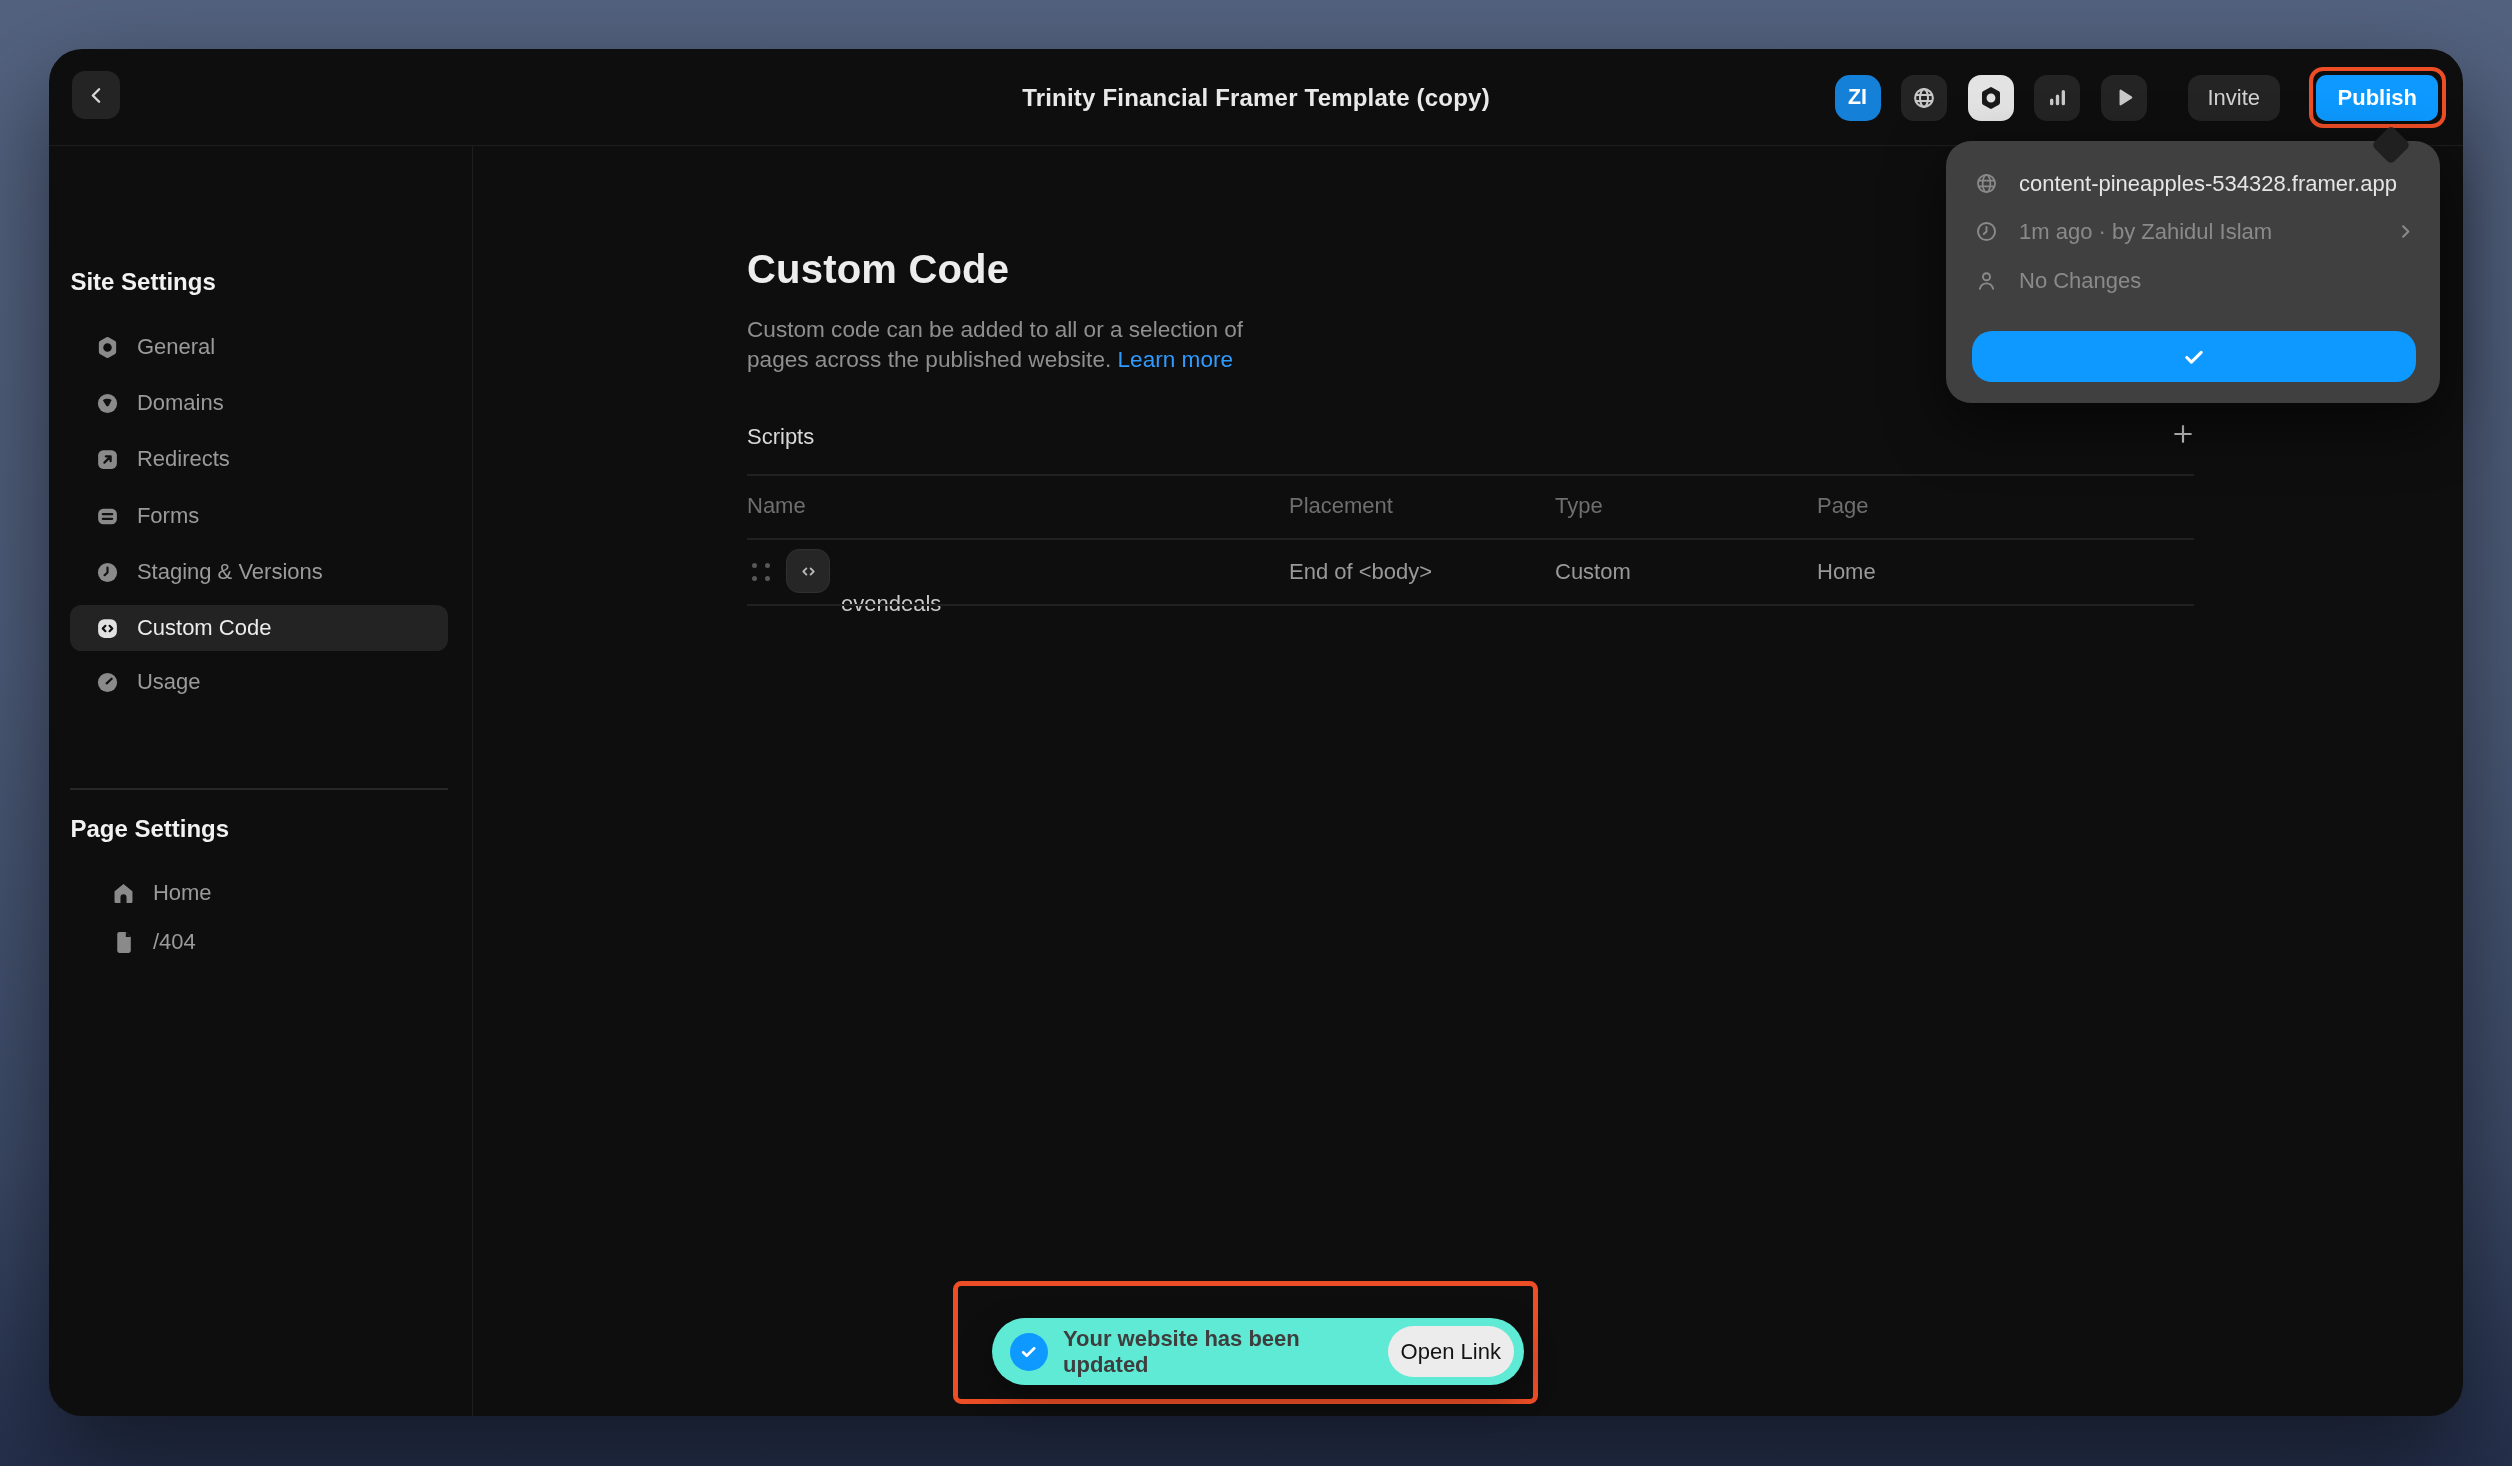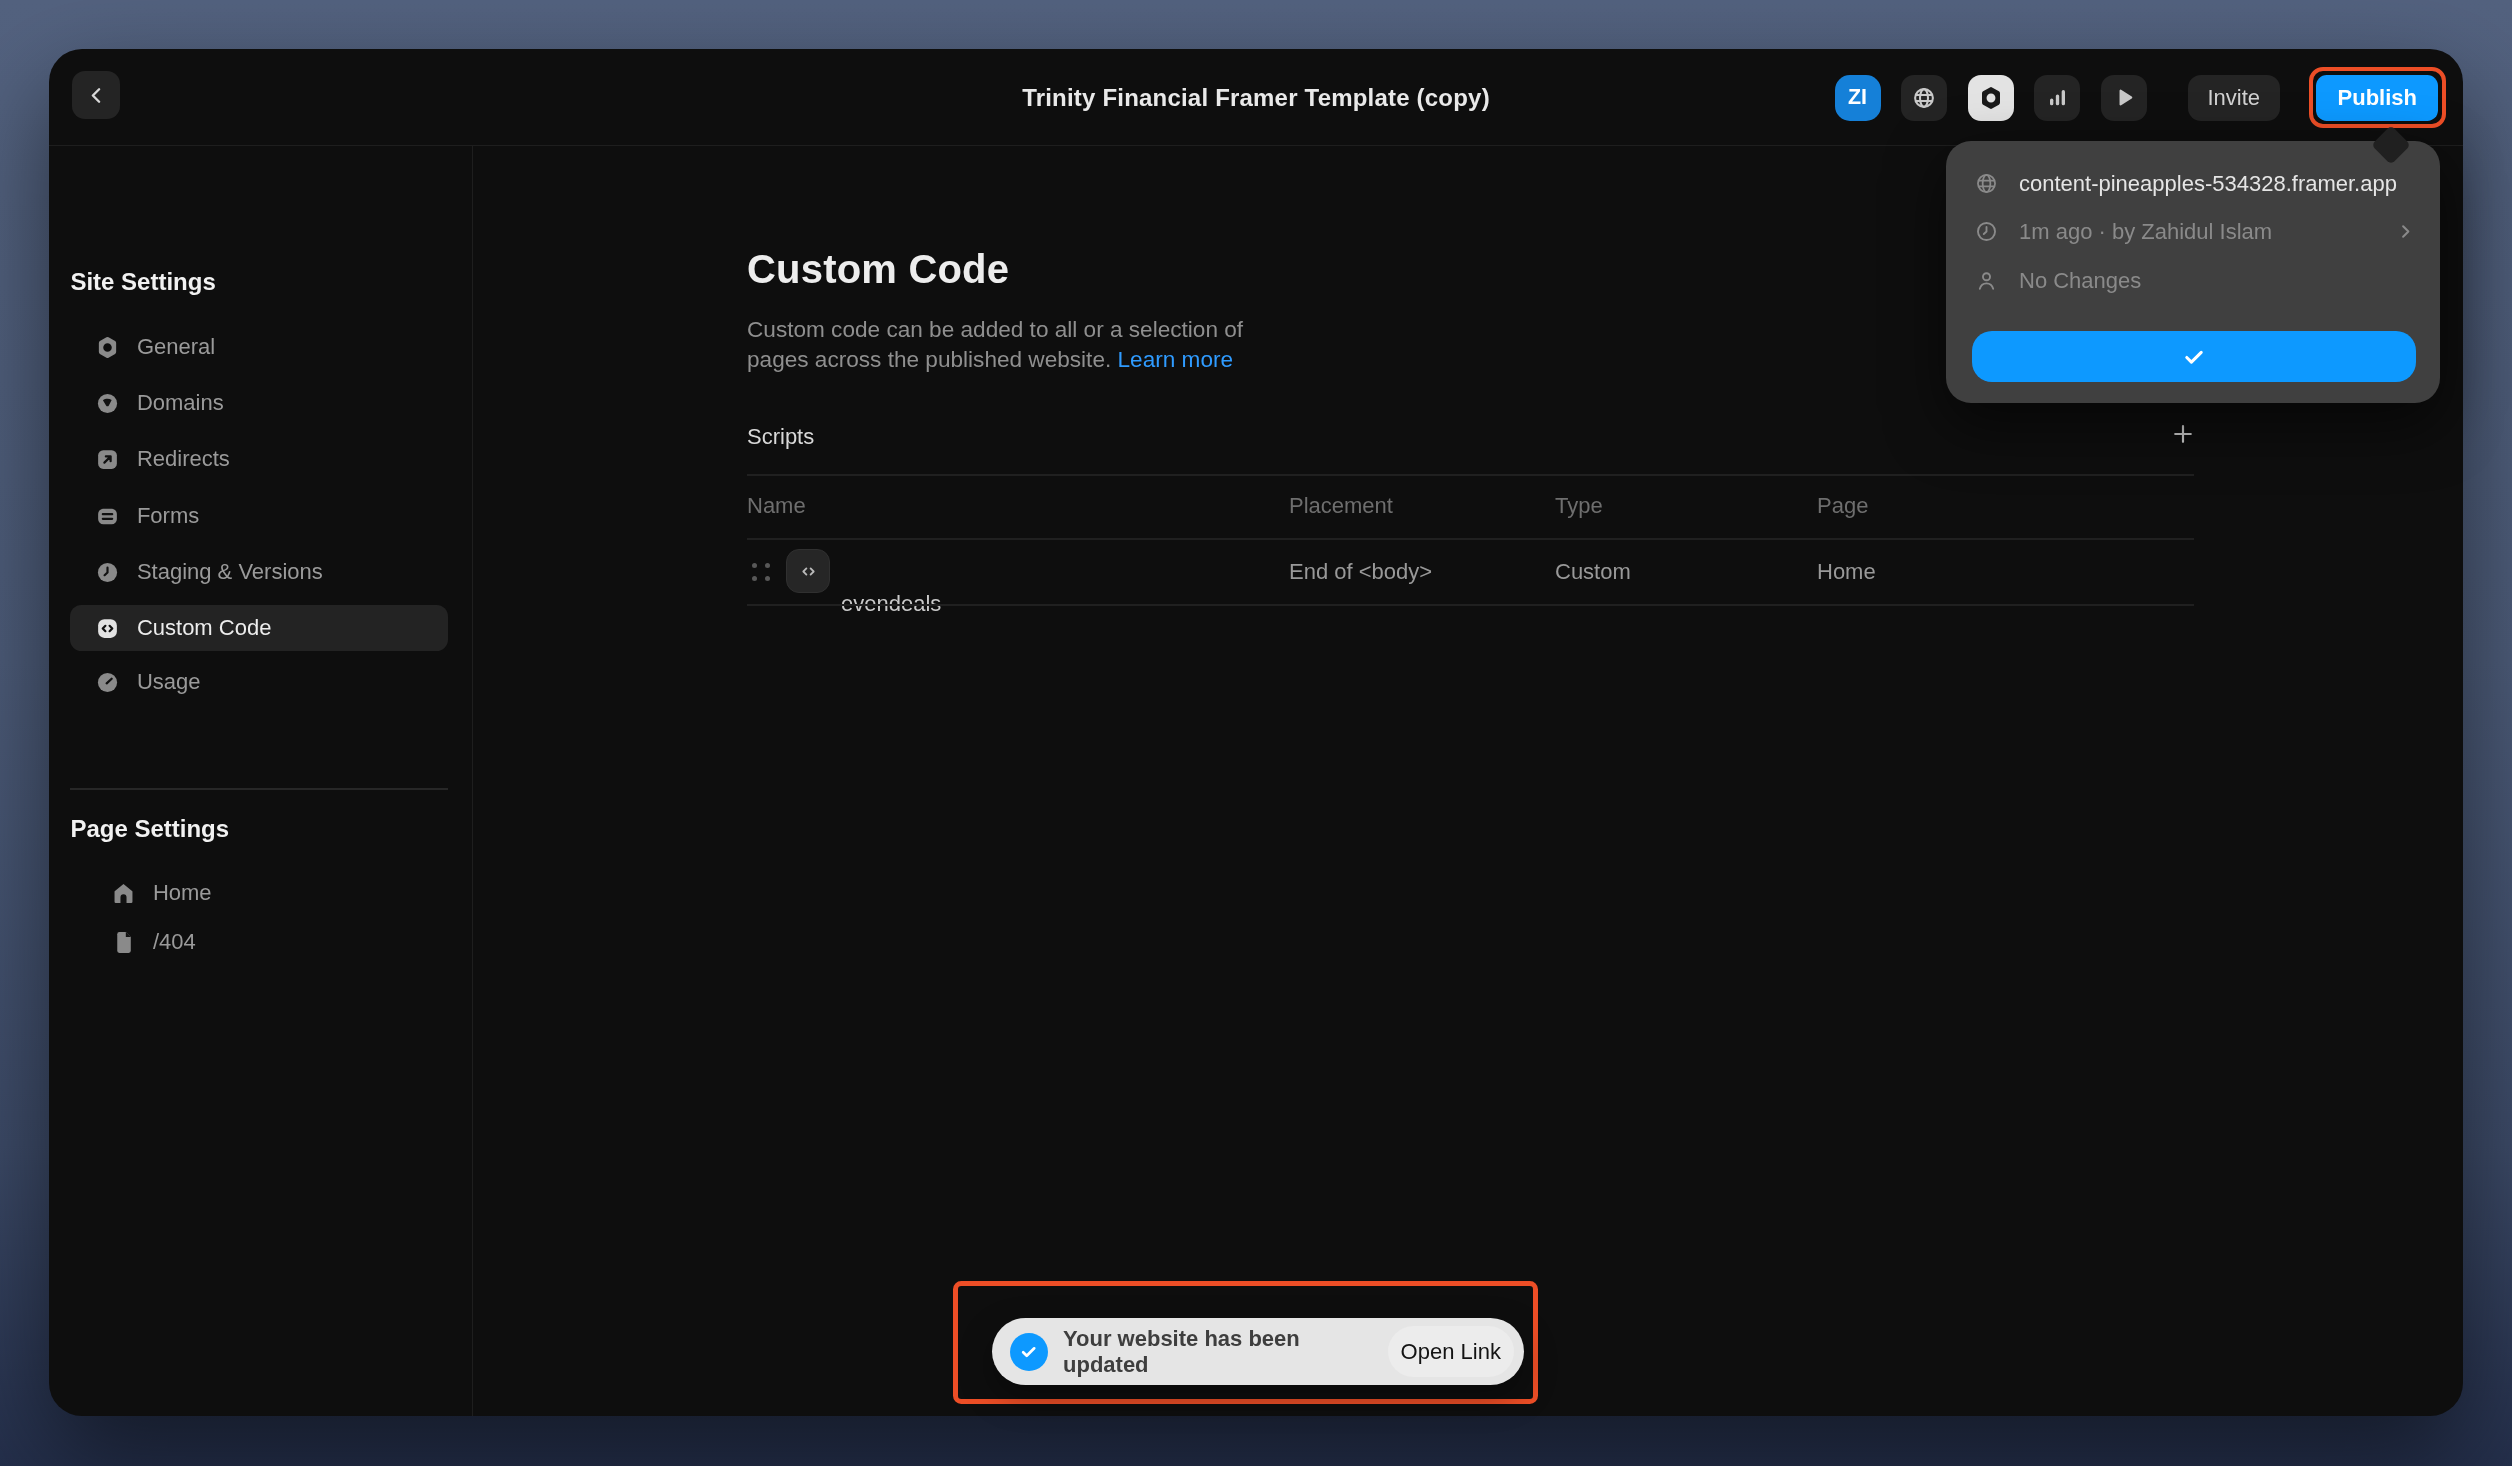--- a/index.html
+++ b/index.html
@@ -87,21 +87,21 @@
   .pop-domain { color:#e5e5e5; font-weight:400; }
   .pop-chev { margin-left:auto; color:#8a8a8a; display:flex; cursor:pointer; }
   .pop-confirm { position:absolute; left:26px; top:190px; width:444px; height:51px;
     background:#0d99ff; border-radius:20px; display:flex; align-items:center; justify-content:center;
     color:#fff; cursor:pointer; }
 
   
   .toast-annotation { position:absolute; left:904px; top:1232px; width:585px; height:123px;
     border:5px solid #ed4e26; border-radius:8.2px; z-index:55; }
   .toast { position:absolute; left:943px; top:1269px; width:532px; height:67px;
-    background:#e5e5e5; border-radius:34px; display:flex; align-items:center; padding:0 10px 0 18px;
+    background:#5eead4; border-radius:34px; display:flex; align-items:center; padding:0 10px 0 18px;
     box-shadow:0 13px 33px rgba(0,0,0,.35); z-index:60; }
   .toast-check { width:38px; height:38px; border-radius:50%; background:#0d99ff; flex:0 0 38px;
     display:flex; align-items:center; justify-content:center; color:#fff; }
   .toast-msg { margin-left:15px; color:#3e3e3e; font-size:22px; font-weight:600; }
   .open-link-btn { margin-left:auto; width:128px; height:51px; background:#ececec; border-radius:25.5px;
     display:flex; align-items:center; justify-content:center; color:#141414; font-size:22px; font-weight:400; cursor:pointer; }
 
   svg { display:block; }
 </style>
 </head>

